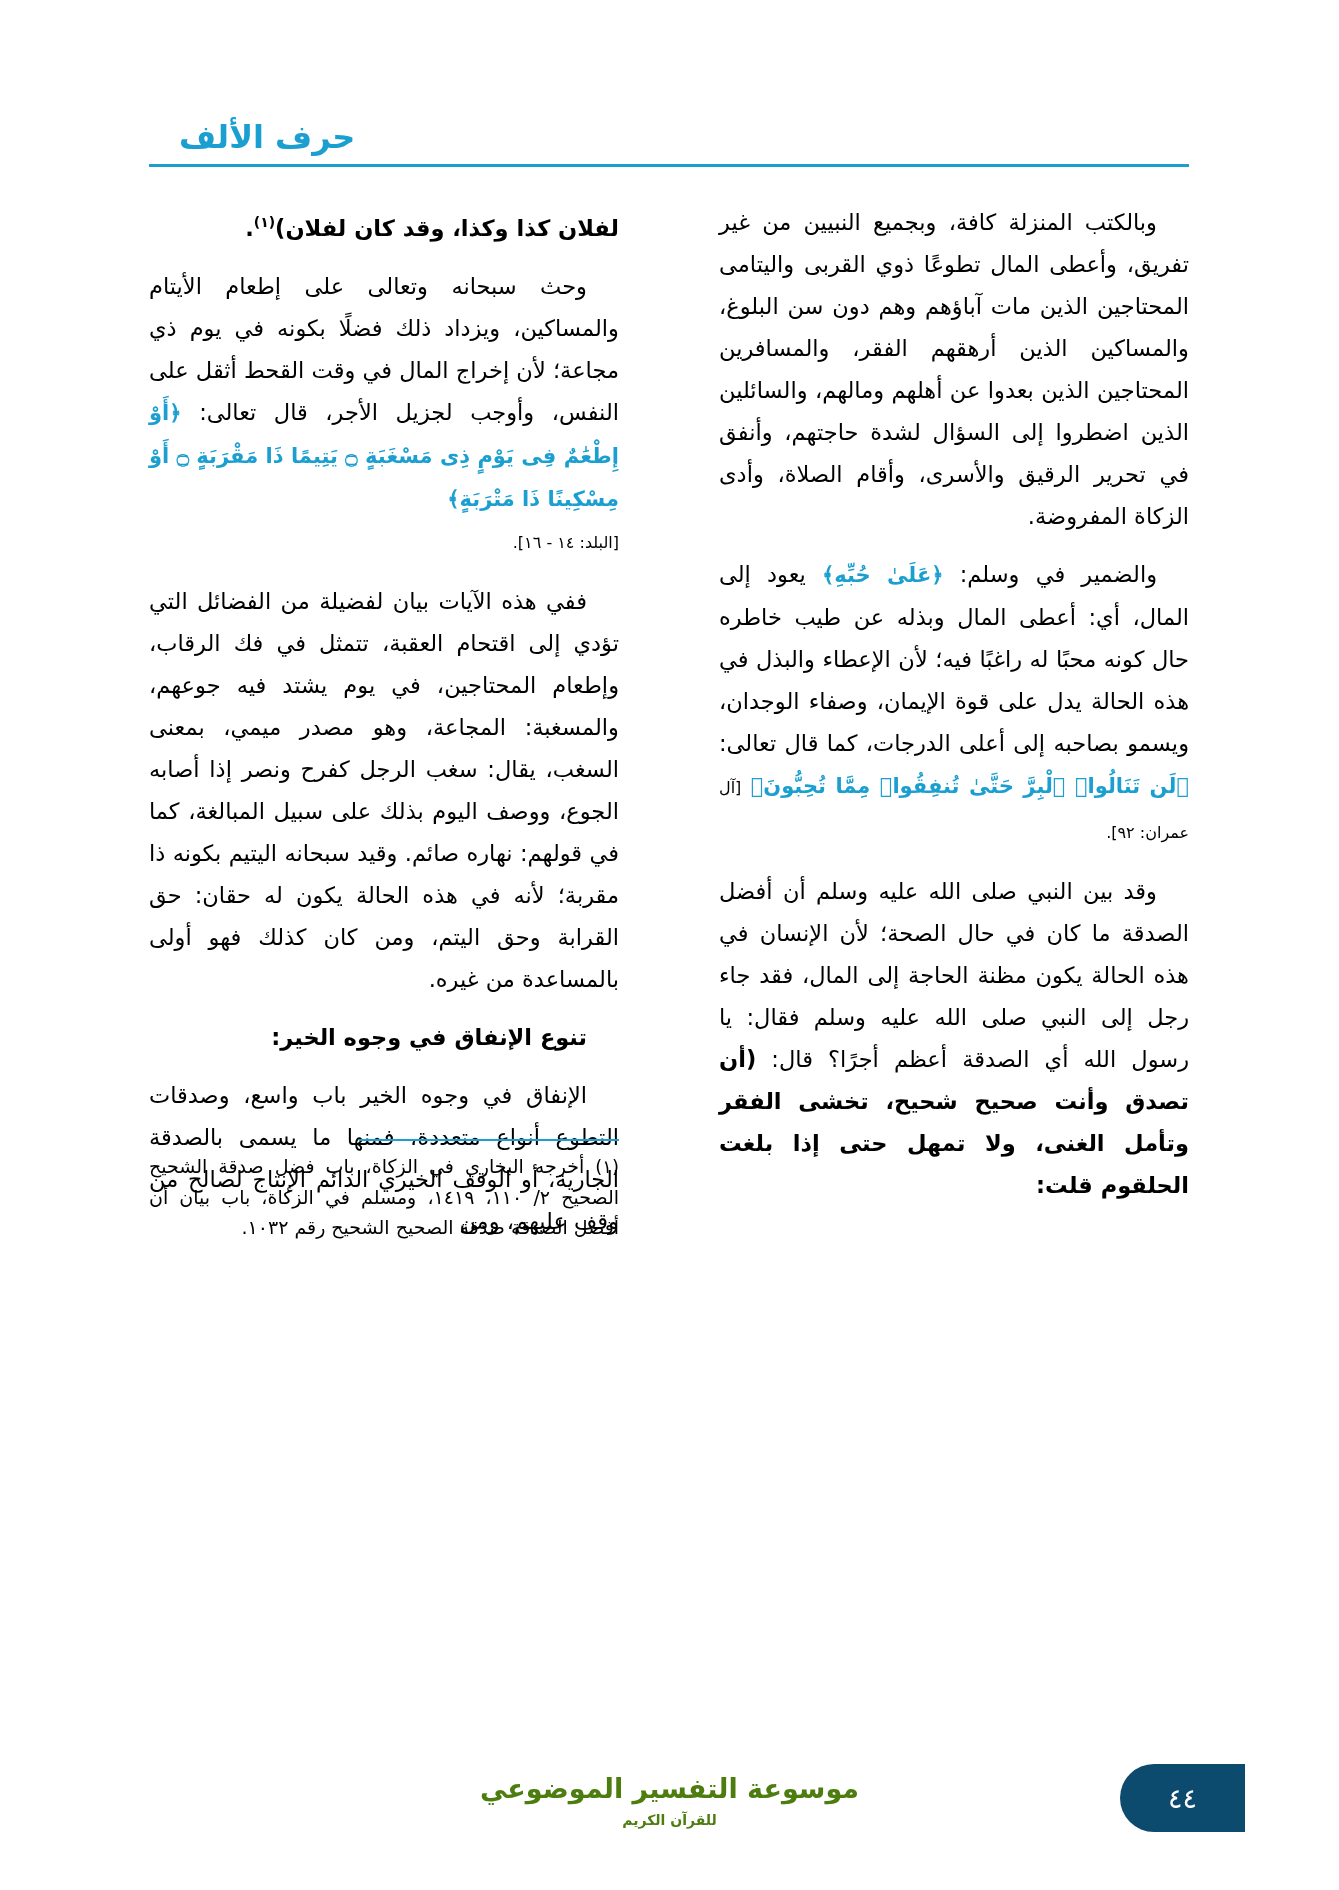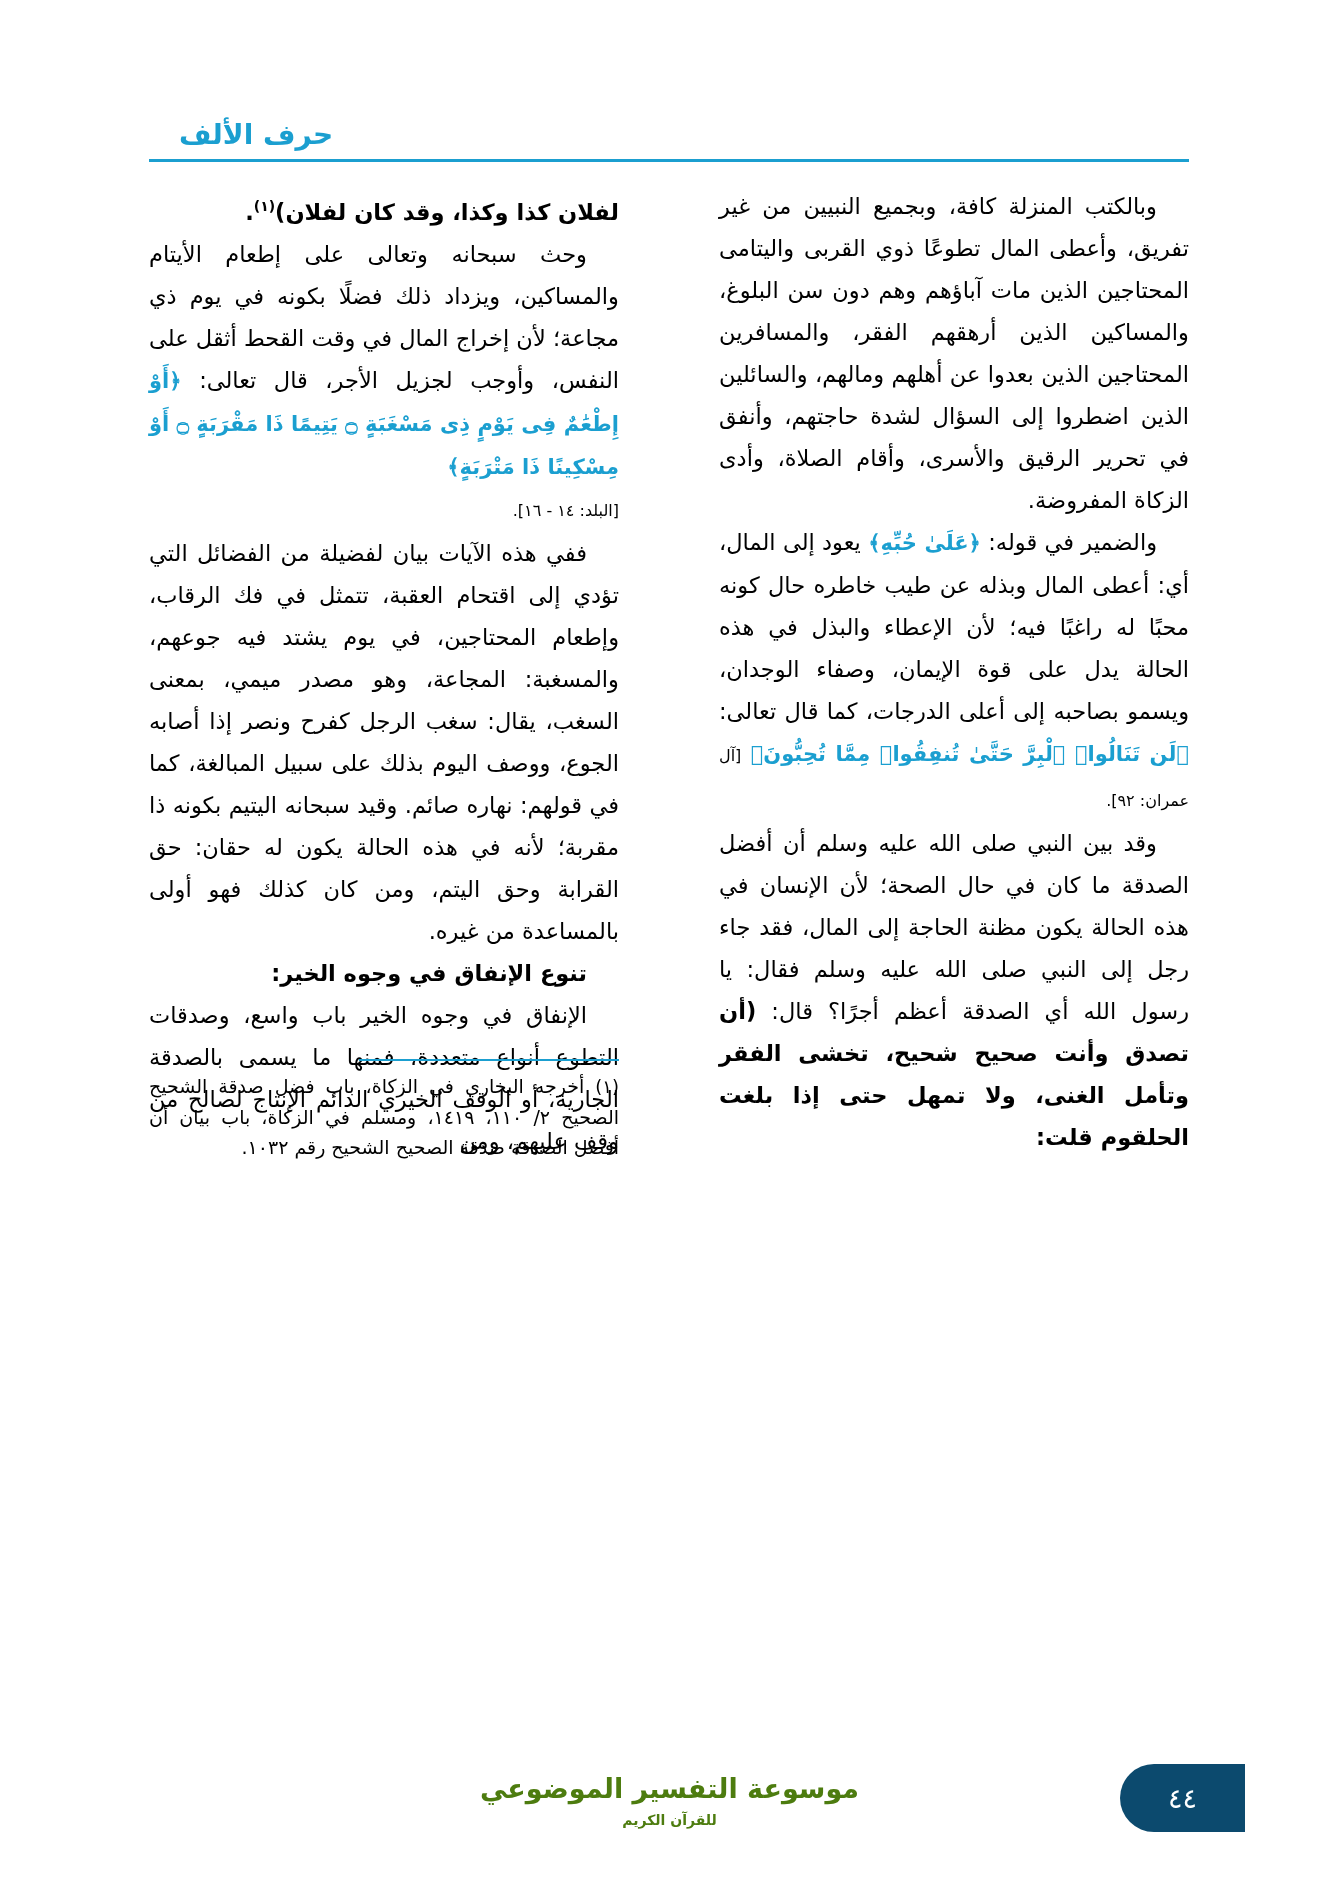--- a/index.html
+++ b/index.html
@@ -24,21 +24,21 @@
   
   .header {
     position: absolute;
     top: 118px;
     right: 150px;
     width: 1040px;
   }
   .header-title {
     text-align: left;
     direction: rtl;
-    font-size: 28px;
+    font-size: 32px;
     font-weight: bold;
     color: #1b9fd0;
     letter-spacing: 0px;
     padding-left: 30px;
   }
   .header-rule {
     margin-top: 8px;
     height: 3px;
     background: #1b9fd0;
     width: 100%;
@@ -59,21 +59,21 @@
     font-size: 22.5px;
     line-height: 42px;
     text-align: justify;
     text-align-last: right;
     direction: rtl;
   }
   .col-right { right: 0; }
   .col-left  { left: 0; }
 
   p.para {
-    margin: 0 0 0 0;
+    margin: 16px 0 0 0;
     text-indent: 32px;
   }
   p.para.noindent { text-indent: 0; }
 
   .bold { font-weight: bold; }
 
   .quran {
     color: #1b9fd0;
     font-weight: bold;
     font-size: 21px;
@@ -178,21 +178,21 @@
     <div class="header-rule"></div>
   </div>
 
   <div class="columns">
 
     <div class="col col-right">
 
       <p class="para blk">وبالكتب المنزلة كافة، وبجميع النبيين من غير تفريق، وأعطى المال تطوعًا ذوي القربى واليتامى المحتاجين الذين مات آباؤهم وهم دون سن البلوغ، والمساكين الذين أرهقهم الفقر، والمسافرين المحتاجين الذين بعدوا عن أهلهم ومالهم، والسائلين الذين اضطروا إلى السؤال لشدة حاجتهم، وأنفق في تحرير الرقيق والأسرى، وأقام الصلاة، وأدى الزكاة المفروضة.</p>
 
       <p class="para blk">
-        <span>والضمير في قوله:</span>
+        <span>والضمير في وسلم:</span>
         <span class="quran">﴿عَلَىٰ حُبِّهِ﴾</span>
         <span>يعود إلى المال، أي: أعطى المال وبذله عن طيب خاطره حال كونه محبًا له راغبًا فيه؛ لأن الإعطاء والبذل في هذه الحالة يدل على قوة الإيمان، وصفاء الوجدان، ويسمو بصاحبه إلى أعلى الدرجات، كما قال تعالى:</span>
         <span class="quran">﴿لَن تَنَالُوا۟ ٱلْبِرَّ حَتَّىٰ تُنفِقُوا۟ مِمَّا تُحِبُّونَ﴾</span>
         <span class="ref">[آل عمران: ٩٢].</span>
       </p>
 
 
       <p class="para blk">
         <span>وقد بين النبي صلى الله عليه وسلم أن أفضل الصدقة ما كان في حال الصحة؛ لأن الإنسان في هذه الحالة يكون مظنة الحاجة إلى المال، فقد جاء رجل إلى النبي صلى الله عليه وسلم فقال: يا رسول الله أي الصدقة أعظم أجرًا؟ قال:</span>
         <span class="bold">(أن تصدق وأنت صحيح شحيح، تخشى الفقر وتأمل الغنى، ولا تمهل حتى إذا بلغت الحلقوم قلت:</span>

